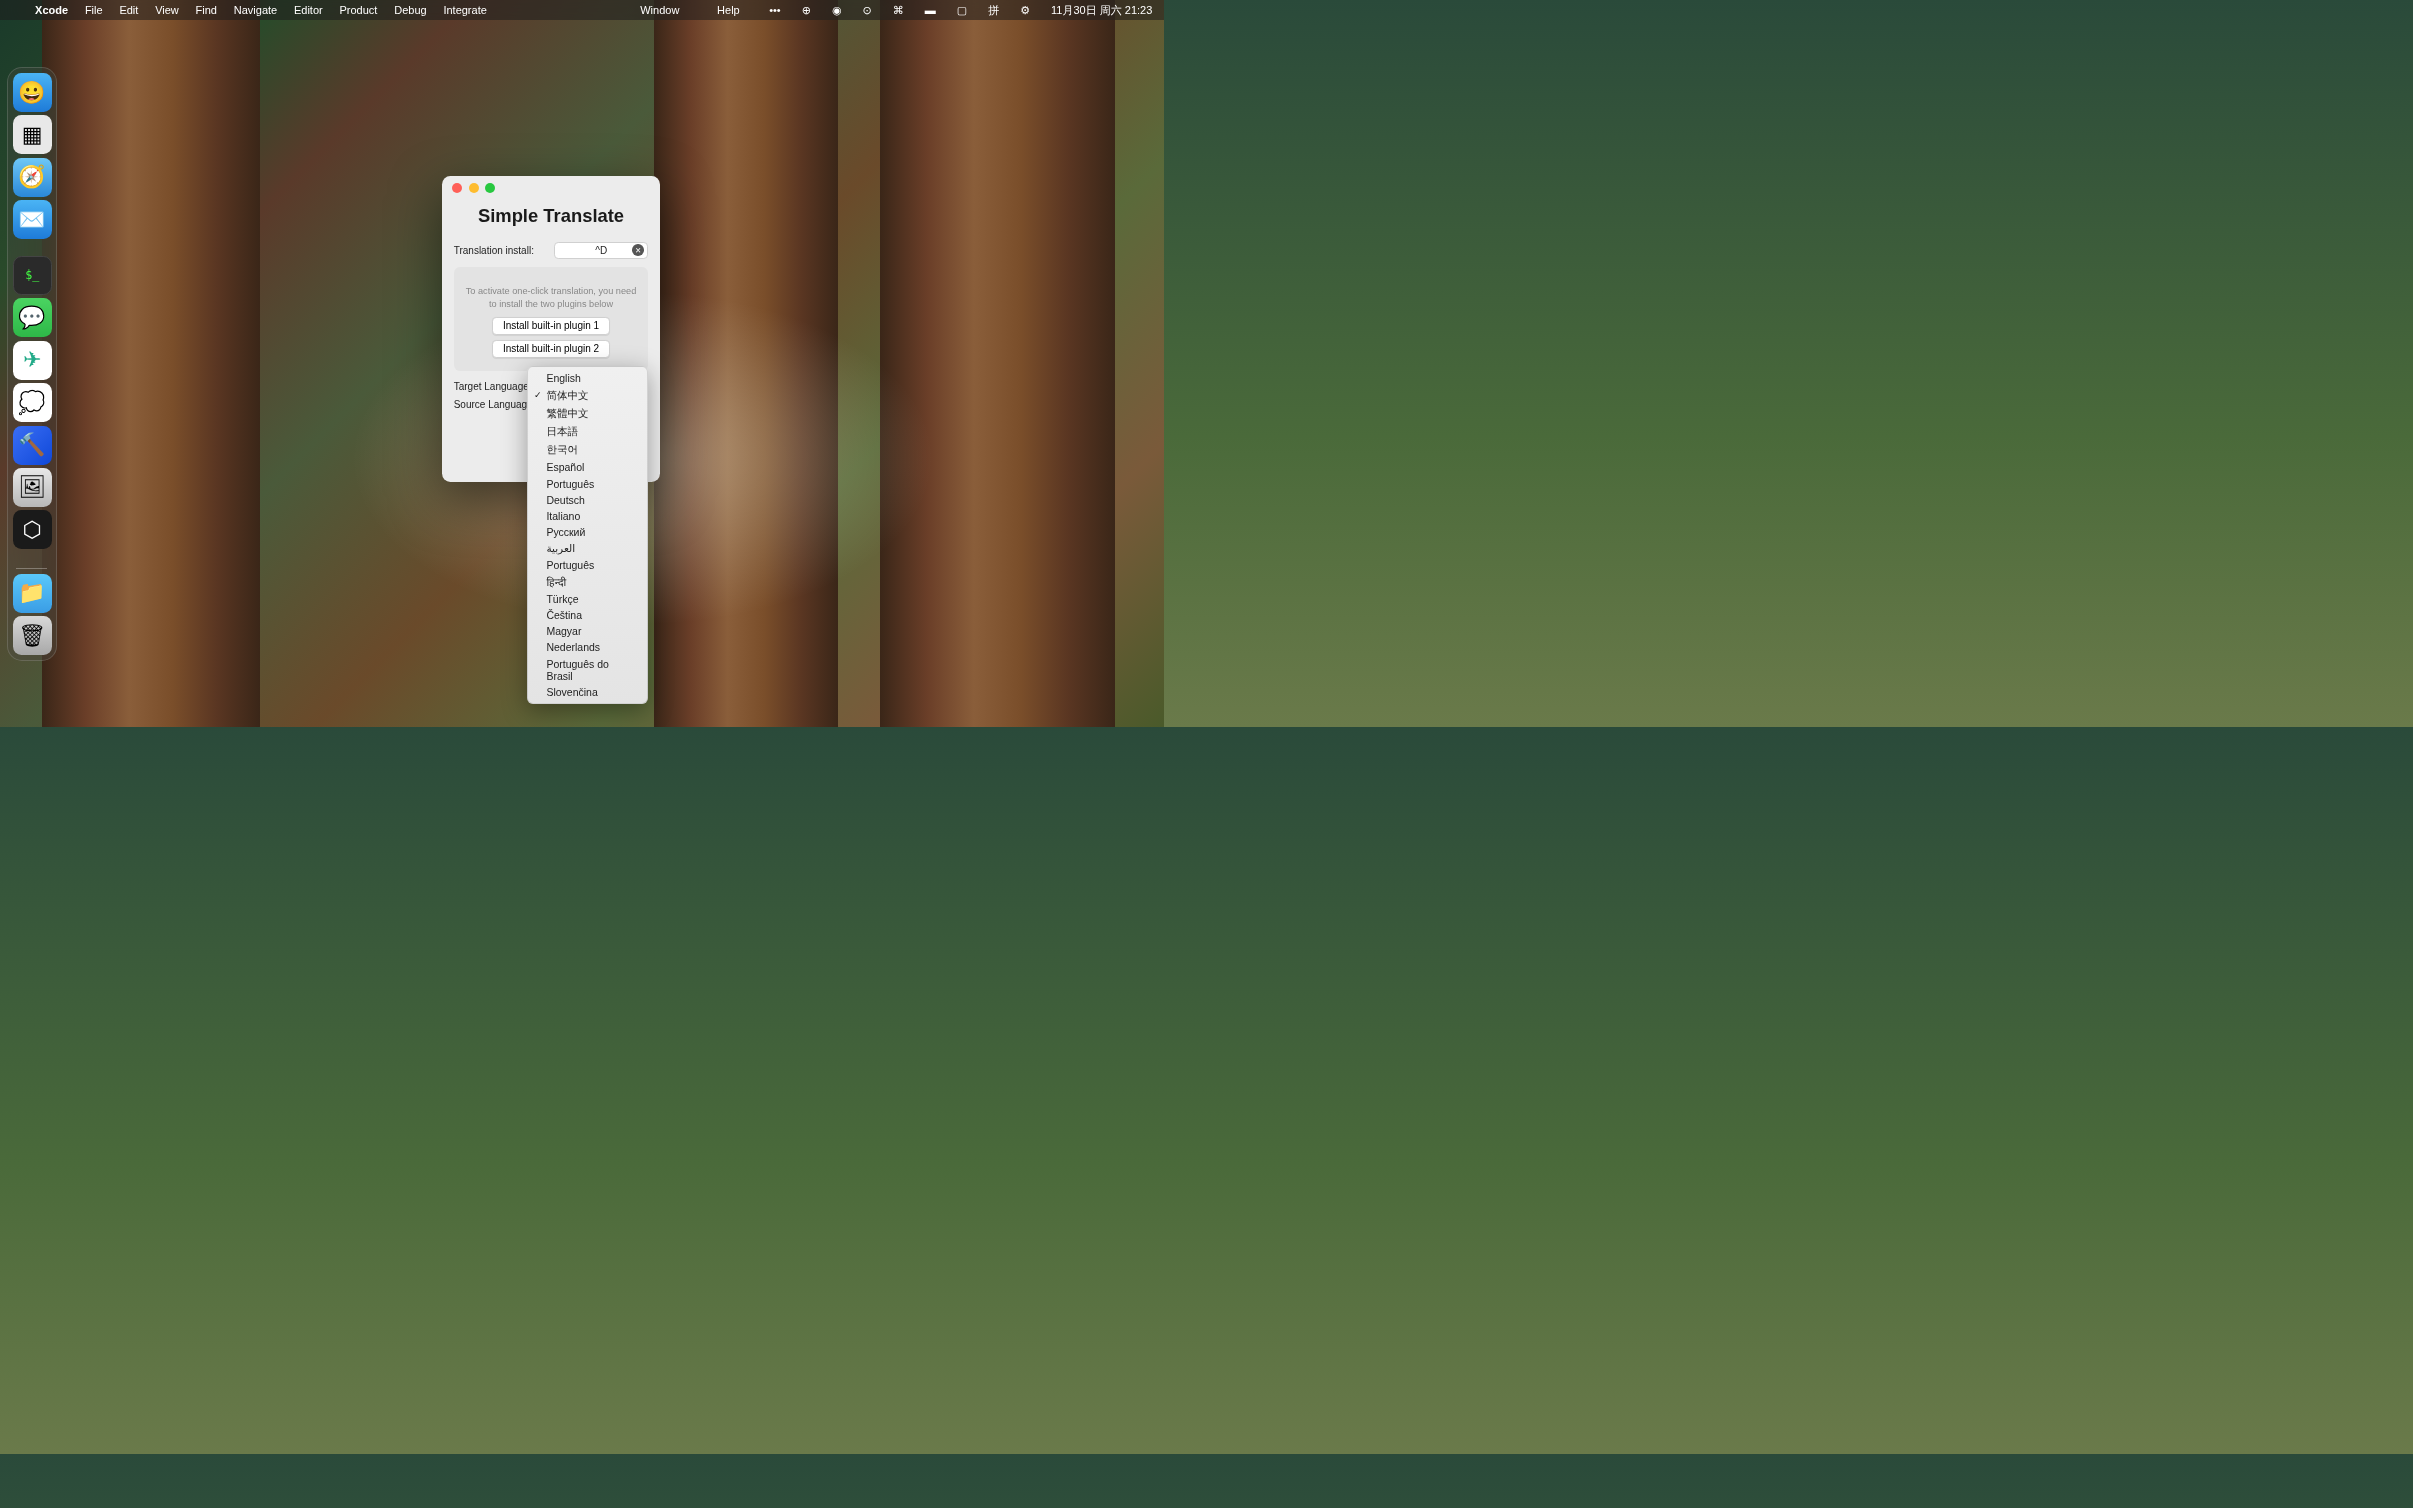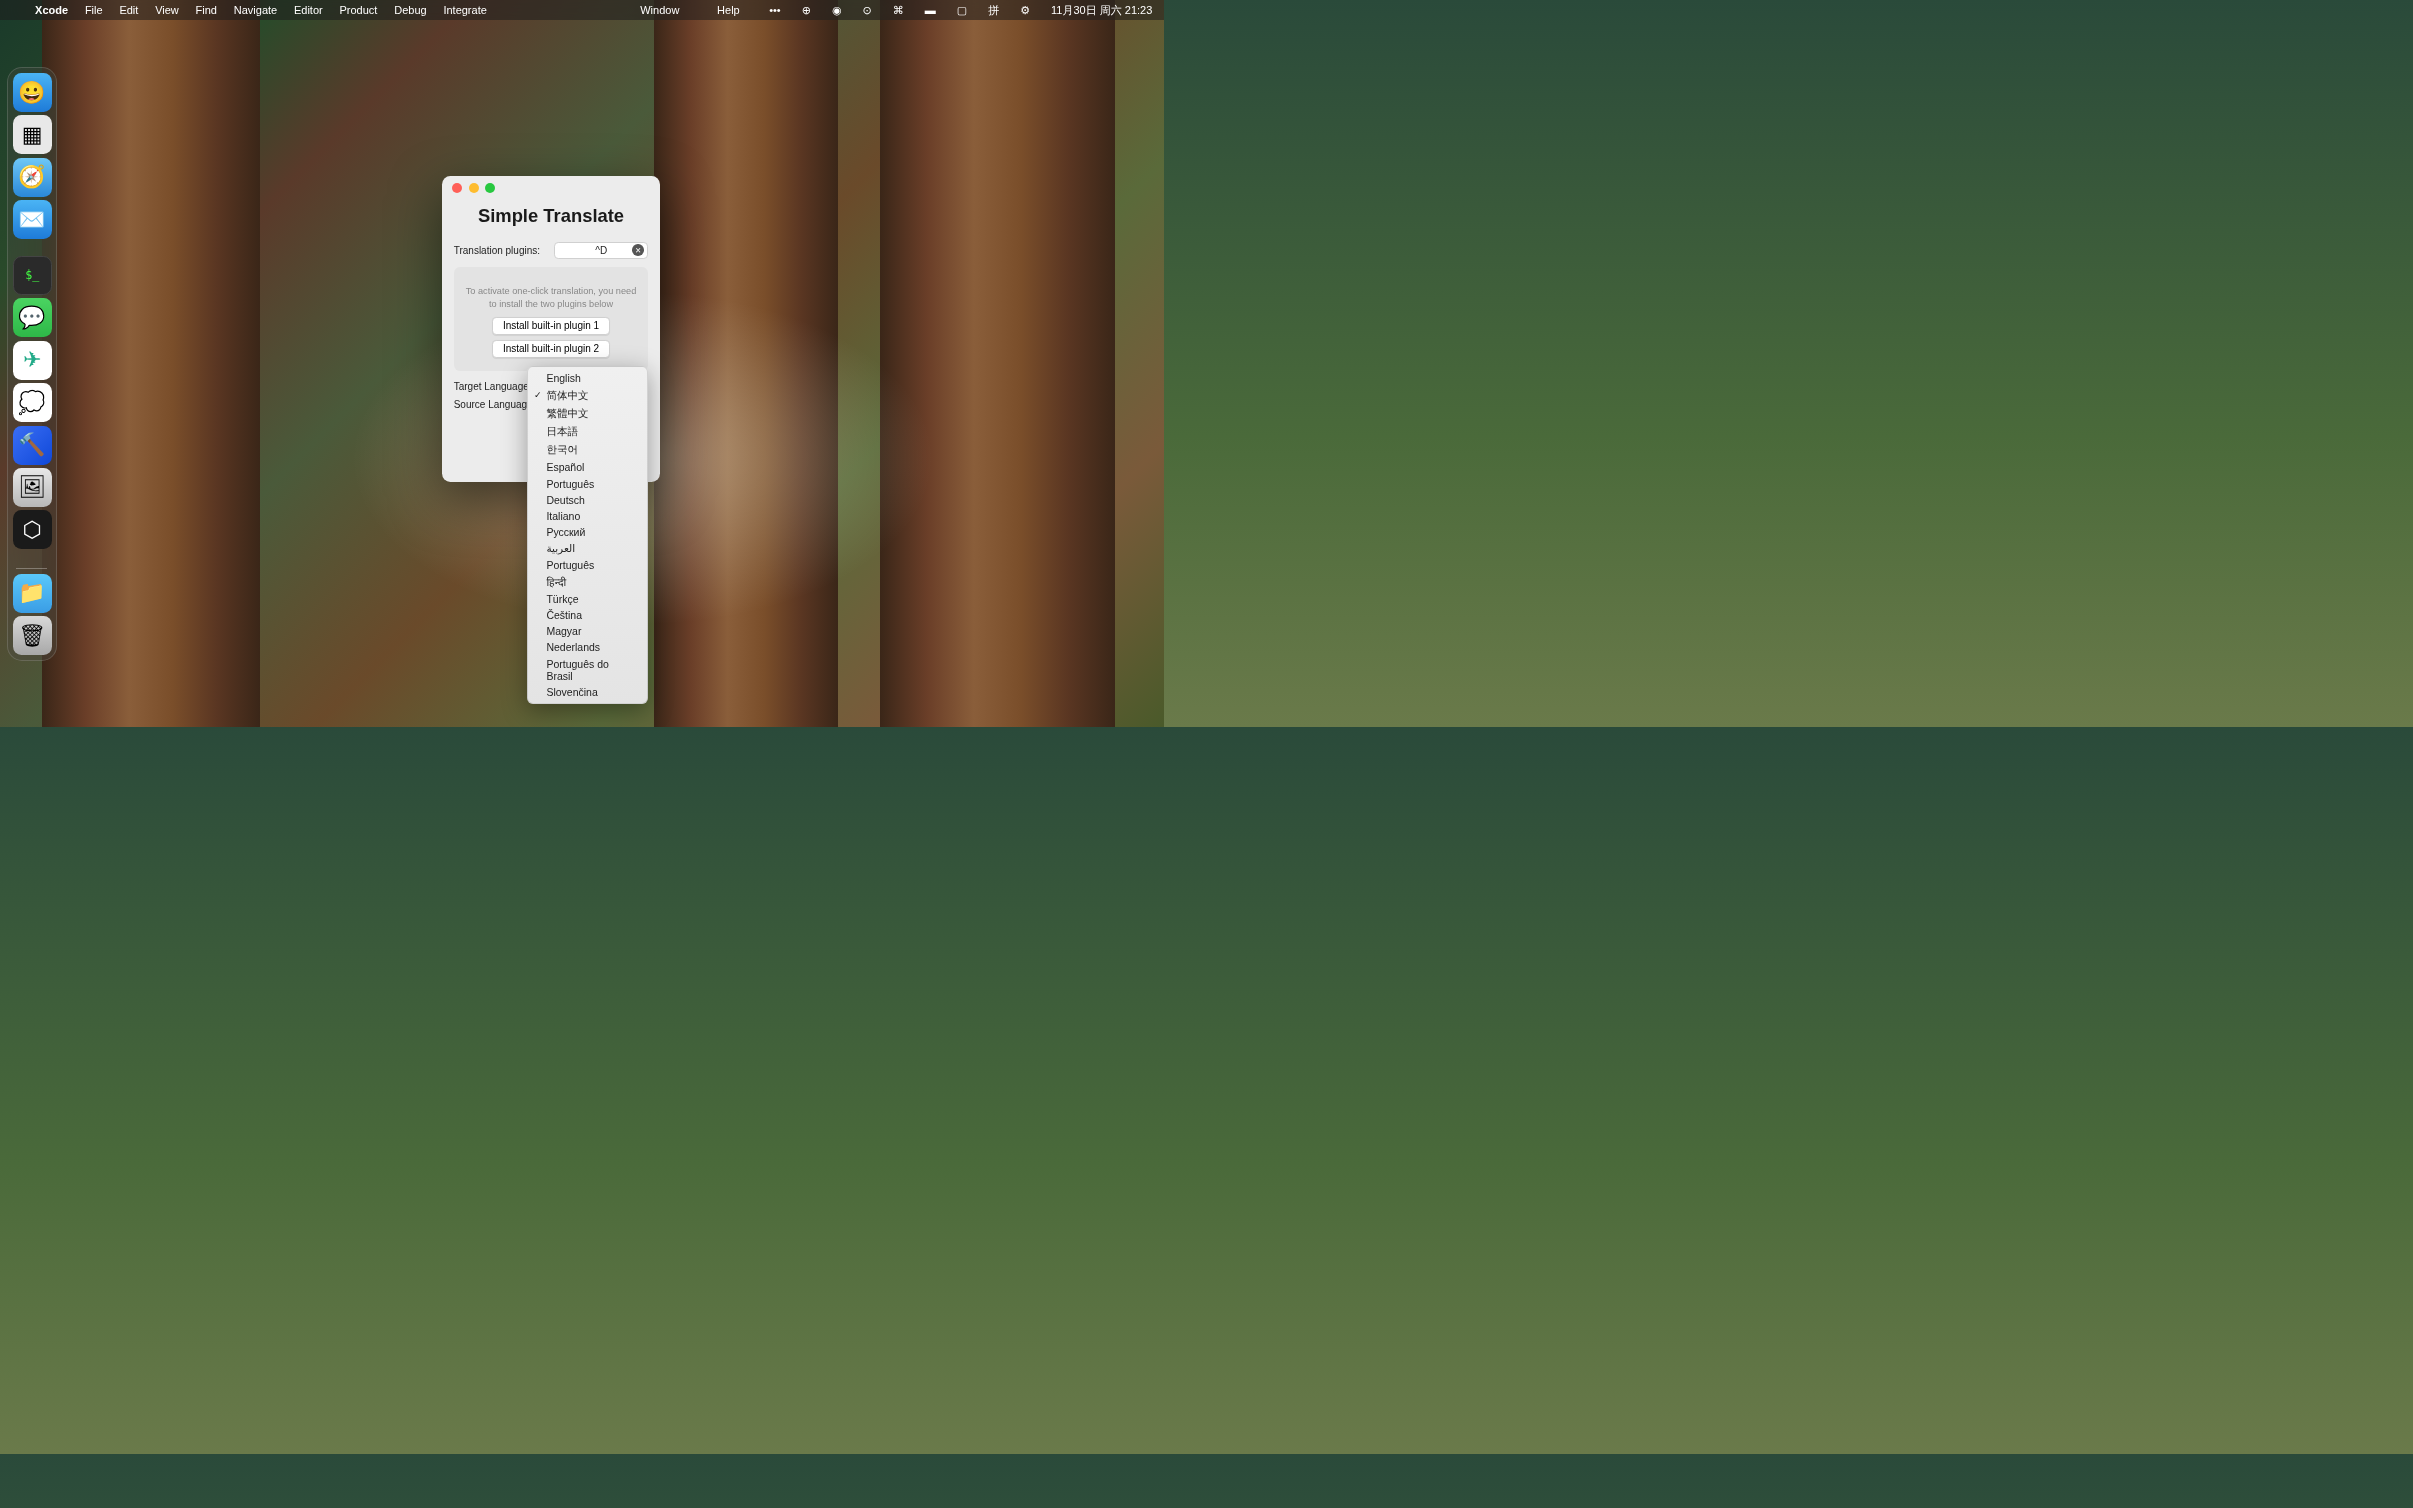--- a/index.html
+++ b/index.html
@@ -289,21 +289,21 @@
 
 <div class="app-window">
   <div class="titlebar">
     <div class="traffic-light tl-red"></div>
     <div class="traffic-light tl-yellow"></div>
     <div class="traffic-light tl-green"></div>
   </div>
   <div class="app-title">Simple Translate</div>
   <div class="app-body">
     <div class="row">
-      <span class="row-label">Translation plugins:</span>
+      <span class="row-label">Translation install:</span>
       <div class="shortcut-field">
         <span>^D</span>
         <div class="clear-badge">✕</div>
       </div>
     </div>
     <div class="info-box">
       <div class="info-text">To activate one-click translation, you need to install the two plugins below</div>
       <button class="plugin-btn">Install built-in plugin 1</button>
       <button class="plugin-btn">Install built-in plugin 2</button>
     </div>

